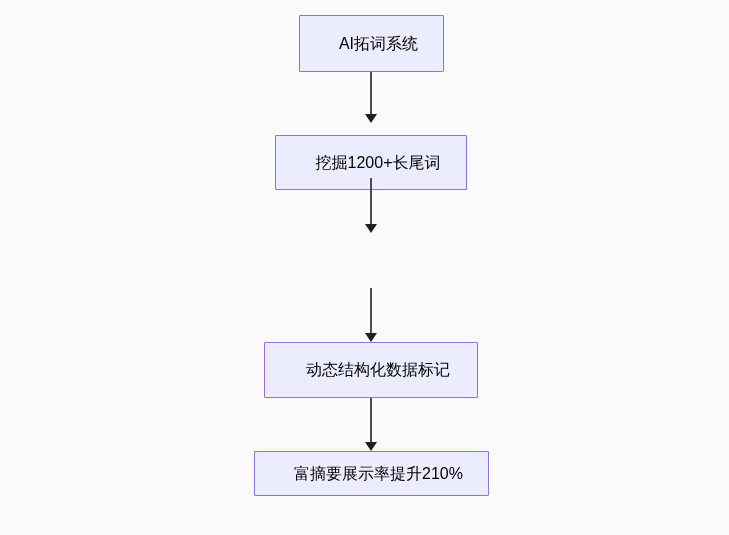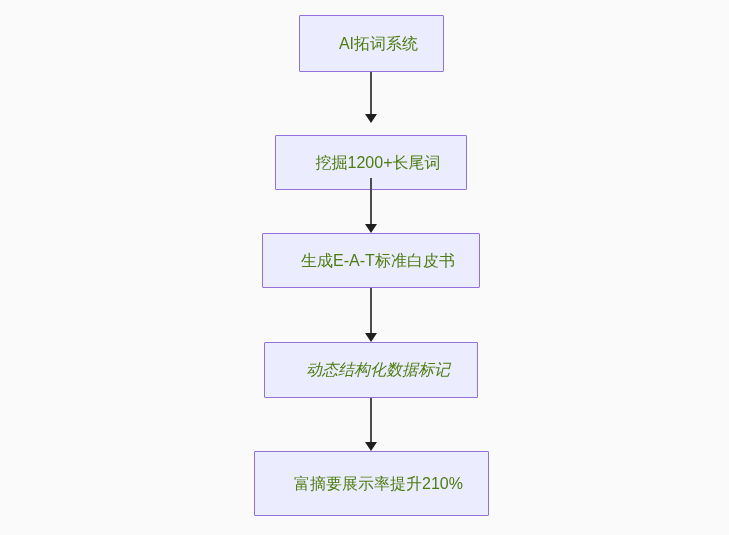--- a/index.html
+++ b/index.html
@@ -17,32 +17,32 @@
   }
   .node {
     position: absolute;
     box-sizing: border-box;
     background: #ECECFF;
     border: 1.5px solid #9370DB;
     border-radius: 1px;
     display: flex;
     align-items: center;
     justify-content: center;
-    color: #4d7c0f;
+    color: #000000;
     font-size: 16px;
     line-height: 1.2;
     text-align: center;
     white-space: nowrap;
     padding-left: 14px;
   }
   .node1 { left: 299px; top: 15px;  width: 145px; height: 57px; }
   .node2 { left: 275px; top: 135px; width: 192px; height: 55px; }
   .node3 { left: 262px; top: 233px; width: 218px; height: 55px; }
-  .node4 { left: 264px; top: 342px; width: 214px; height: 56px; font-style: italic; }
-  .node5 { left: 254px; top: 451px; width: 235px; height: 65px; }
+  .node4 { left: 264px; top: 342px; width: 214px; height: 56px; }
+  .node5 { left: 254px; top: 451px; width: 235px; height: 45px; }
 
   .edge {
     position: absolute;
     width: 14px;
     margin-left: -7px; 
     display: flex;
     flex-direction: column;
     align-items: center;
   }
   .edge1 { left: 371px; top: 72px;  height: 51px; }
@@ -79,23 +79,20 @@
 
   <div class="node node2">
     <span>挖掘1200+长尾词</span>
   </div>
 
   <div class="edge edge2">
     <div class="edge-line"></div>
     <div class="edge-head"></div>
   </div>
 
-  <div class="node node3">
-    <span>生成E-A-T标准白皮书</span>
-  </div>
 
   <div class="edge edge3">
     <div class="edge-line"></div>
     <div class="edge-head"></div>
   </div>
 
   <div class="node node4">
     <span>动态结构化数据标记</span>
   </div>
 

